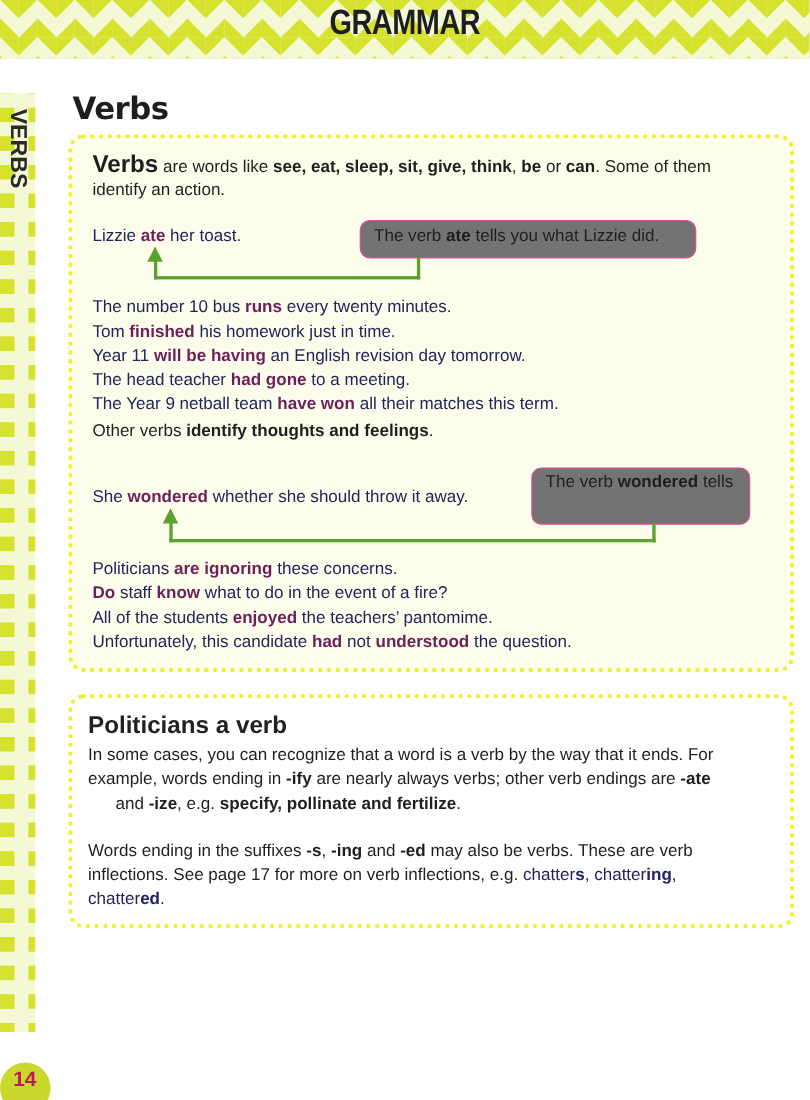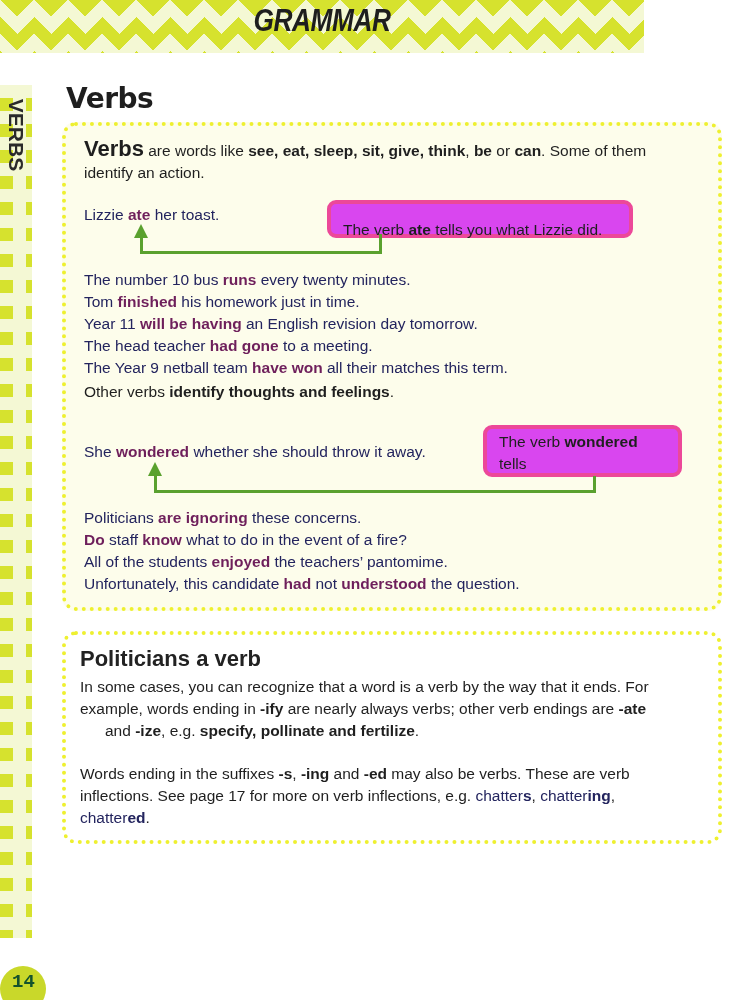--- a/index.html
+++ b/index.html
@@ -3,28 +3,27 @@
 <meta charset="utf-8">
 <style>
   html, body { margin:0; padding:0; }
   body {
     width:736px; height:1000px; position:relative; overflow:hidden;
     background:#ffffff;
     font-family:"DejaVu Sans", "Liberation Sans", sans-serif;
     color:#1c1c2e;
   }
   .chev-h {
-    position:absolute; left:0; top:0; width:644px; height:53px;
+    position:absolute; left:0; top:0; width:736px; height:53px;
     background-color:#d6e22e;
     background-image:
       linear-gradient(135deg, transparent 0 9px, #ffffff 9px 12px, transparent 12px),
       linear-gradient(45deg, transparent 0 9px, #ffffff 9px 12px, transparent 12px);
     background-size:28px 17px;
     background-repeat:repeat;
-    font-style:italic;
   }
   .chev-h .band-bg {
     position:absolute; inset:0;
     background-image:
       linear-gradient(135deg, #d6e22e 25%, transparent 25%),
       linear-gradient(225deg, #d6e22e 25%, transparent 25%),
       linear-gradient(315deg, #d6e22e 25%, transparent 25%),
       linear-gradient(45deg, #d6e22e 25%, transparent 25%);
     background-size:34px 34px;
     background-position:-17px 0, -17px 0, 0 0, 0 0;
@@ -72,43 +71,43 @@
     position:absolute; font-size:15.5px; line-height:22px; white-space:nowrap;
     font-family:"Liberation Sans", sans-serif;
   }
   .dark { color:#1f1f1f; }
   .navy { color:#23245e; }
   .v { color:#6e1f5b; font-weight:bold; }
   .b { font-weight:bold; }
   .nb { color:#23245e; font-weight:bold; }
   .lead { font-size:22px; font-weight:bold; color:#1e1e1e; }
   .callout {
-    position:absolute; border:4px solid #ec4899; border-radius:9px;
-    background:#d946ef; box-sizing:border-box;
+    position:absolute; border:1px solid #ec4899; border-radius:9px;
+    background:#737373; box-sizing:border-box;
     font-family:"Liberation Sans", sans-serif; font-size:15.5px; line-height:22px;
-    color:#1f1f1f; padding:15px 12px;
+    color:#1f1f1f; padding:3px 12px;
   }
   .line { position:absolute; background:#5aa12e; }
   .arrowhead {
     position:absolute; width:0; height:0;
     border-left:7px solid transparent; border-right:7px solid transparent;
     border-bottom:14px solid #5aa12e;
   }
   .h2 {
     position:absolute; left:80px; top:646px; margin:0;
     font-size:22px; font-weight:bold; color:#222;
     font-family:"Liberation Sans", sans-serif;
   }
   .page-num {
     position:absolute; left:0px; top:966px; width:46px; height:46px;
     border-radius:50%; background:#c9d82a;
   }
   .page-num span {
-    position:absolute; left:12px; top:5px; font-weight:bold; font-size:19px; color:#14532d;
-    font-family:Liberation Mono, monospace;
+    position:absolute; left:12px; top:5px; font-weight:bold; font-size:19px; color:#be185d;
+    font-family:Liberation Sans, sans-serif;
   }
 </style>
 </head>
 <body>
 
 <div class="chev-h">
   <div class="band-bg"></div>
   <div class="header-title">GRAMMAR</div>
 </div>
 

